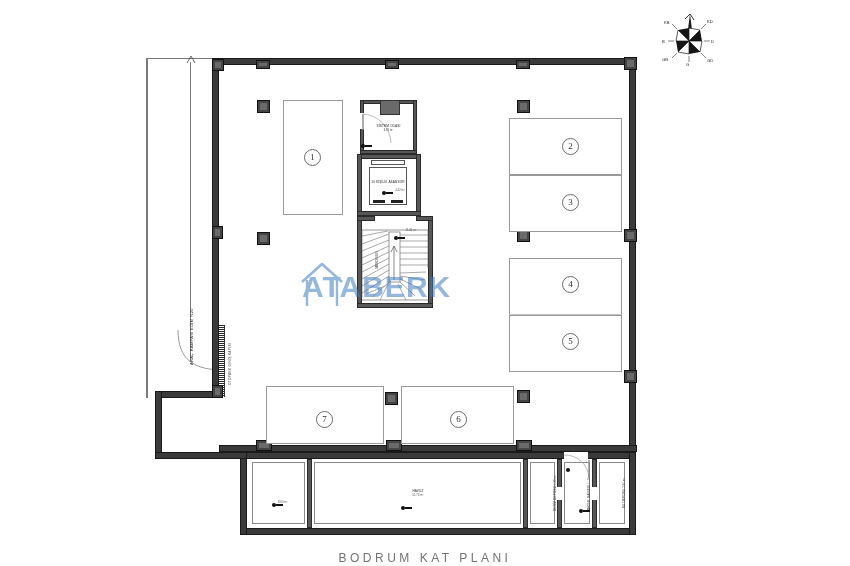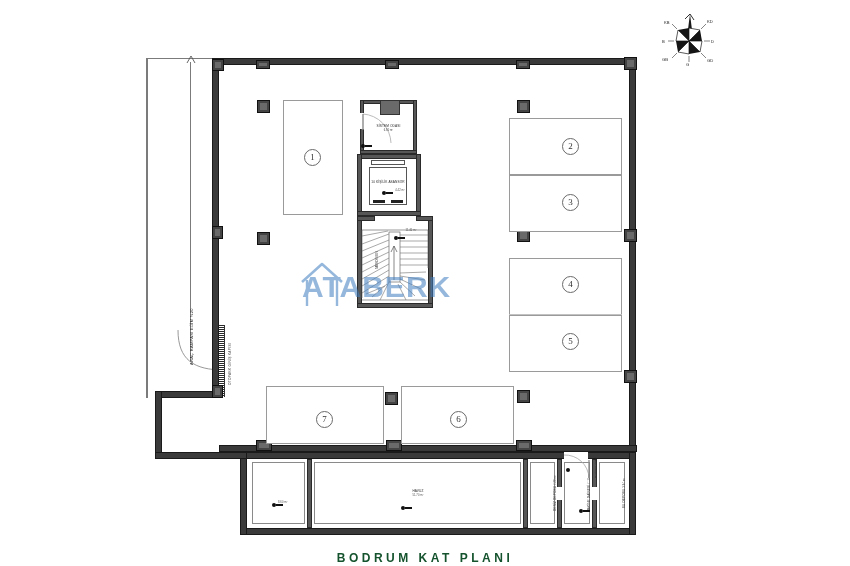--- a/index.html
+++ b/index.html
@@ -148,23 +148,22 @@
   
   #compass { position: absolute; left: 652px; top: 8px; width: 74px; height: 62px; }
 
   
   #plan-title {
     position: absolute;
     left: 0; right: 0; top: 551px;
     text-align: center;
     font-size: 12px;
     letter-spacing: 3.5px;
-    color: #14532d;
+    color: #737373;
     font-family: "Liberation Sans", sans-serif;
-    font-weight: bold;
   }
 
   .hairline { position: absolute; background: #b4b4b4; }
 </style>
 </head>
 <body>
 
 <div id="page">
 
   <div id="compass">

